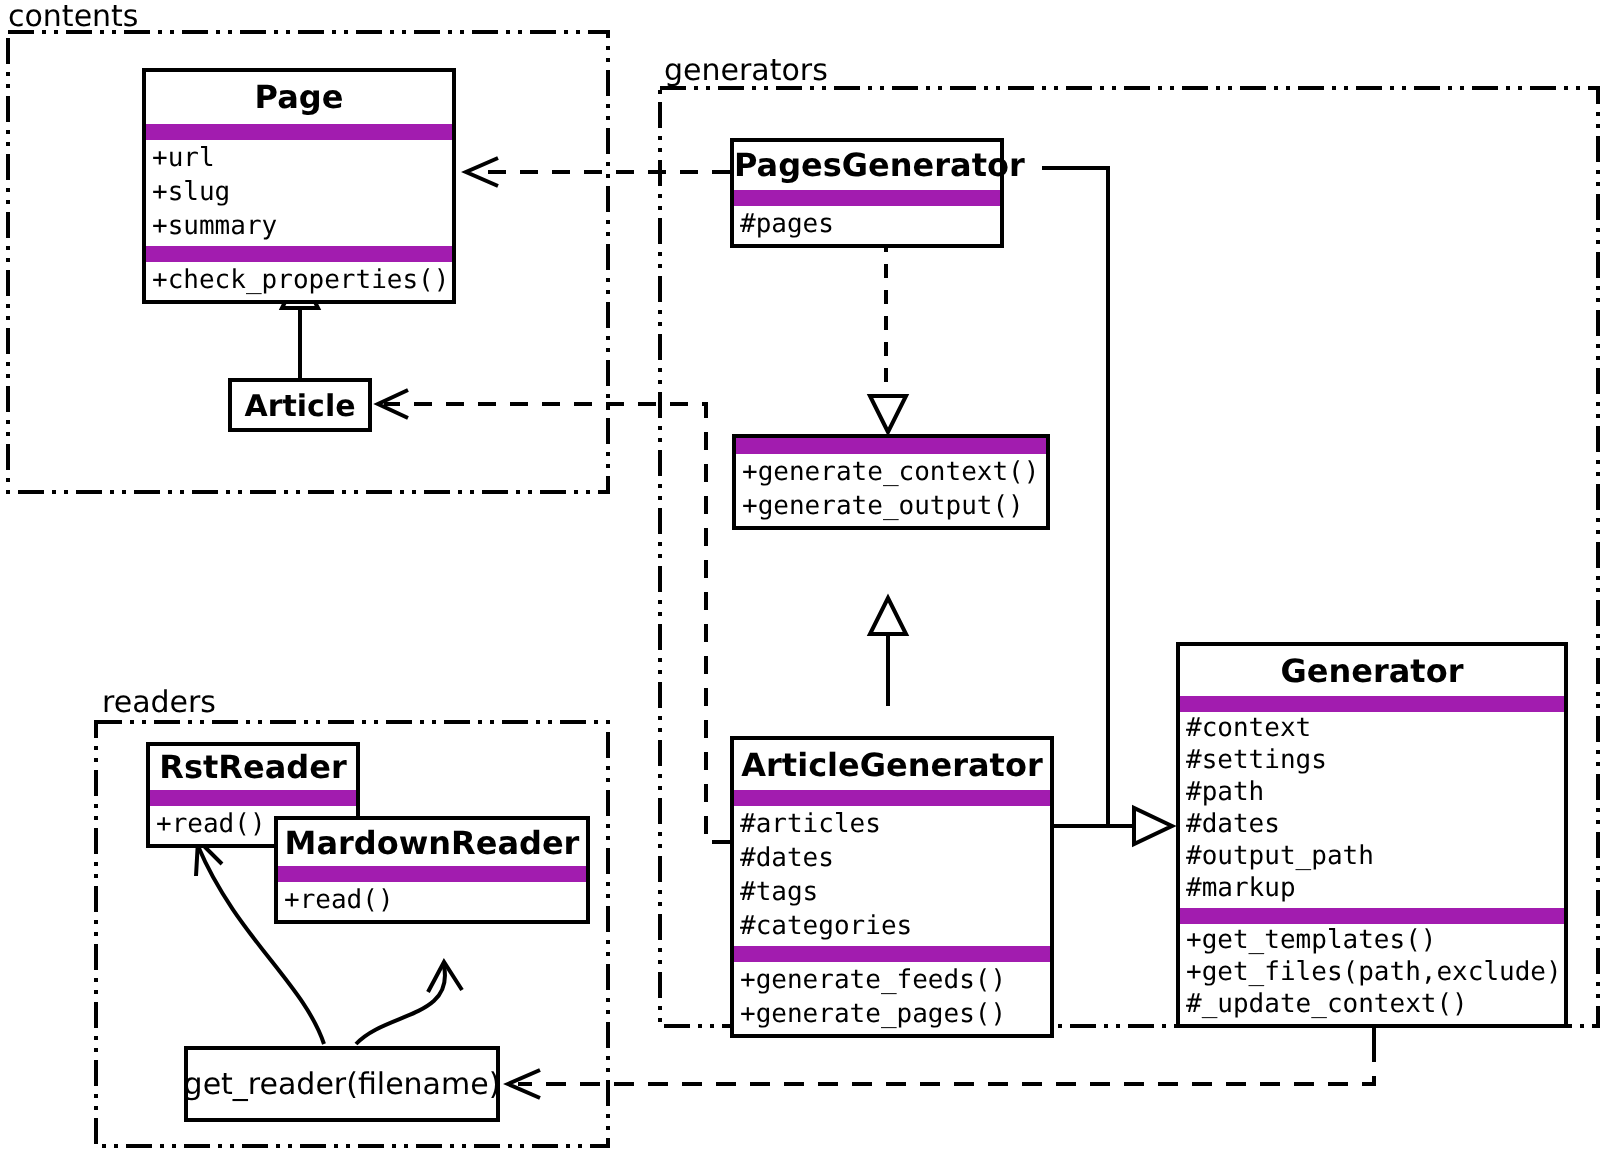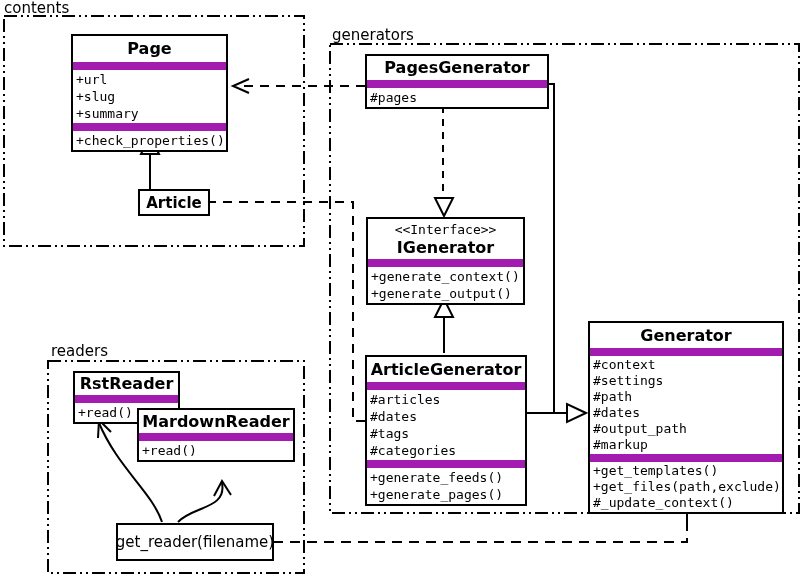--- a/index.html
+++ b/index.html
@@ -27,21 +27,21 @@
   }
   .uml-sec{border-top:8px solid #a21caf;padding:1px 3px;}
   .uml-row{
     font-family:"DejaVu Sans Mono","Liberation Mono",monospace;
     font-size:13px;line-height:17px;white-space:pre;
   }
   .uml-row.tight{line-height:16px;}
   .plain-box{
     position:absolute;z-index:2;border:2px solid #000;background:#fff;
     box-sizing:border-box;display:flex;align-items:center;justify-content:center;
-    font-size:15px;white-space:nowrap;margin-left:24px;
+    font-size:15px;white-space:nowrap;
   }
 </style>
 </head>
 <body>
 
 <svg class="wires" width="803" height="579" viewBox="0 0 803 579">
 
   <rect x="4" y="16" width="300" height="230" fill="none" stroke="#000" stroke-width="2" stroke-dasharray="13 4 2 4 2 4"></rect>
   <rect x="330" y="44" width="469" height="469" fill="none" stroke="#000" stroke-width="2" stroke-dasharray="13 4 2 4 2 4"></rect>
   <rect x="48" y="361" width="256" height="212" fill="none" stroke="#000" stroke-width="2" stroke-dasharray="13 4 2 4 2 4"></rect>
@@ -89,39 +89,35 @@
   </div>
   <div class="uml-sec">
     <div class="uml-row">+check_properties()</div>
   </div>
 </div>
 
 <div class="plain-box" style="left:114px;top:189px;width:72px;height:27px;font-weight:bold;font-size:15px;">
   <span>Article</span>
 </div>
 
-<div class="uml-class" style="left:365px;top:54px;width:184px;">
+<div class="uml-class" style="left:365px;top:69px;width:137px;">
   <div class="uml-title" style="line-height:24px;">PagesGenerator</div>
   <div class="uml-sec">
     <div class="uml-row">#pages</div>
   </div>
 </div>
 
 <div class="uml-class" style="left:366px;top:217px;width:159px;">
-  <div>
-    <div class="uml-stereo">&lt;&lt;Interface&gt;&gt;</div>
-    <div class="uml-title" style="line-height:22px;">IGenerator</div>
-  </div>
   <div class="uml-sec">
     <div class="uml-row">+generate_context()</div>
     <div class="uml-row">+generate_output()</div>
   </div>
 </div>
 
-<div class="uml-class" style="left:365px;top:355px;width:162px;">
+<div class="uml-class" style="left:365px;top:368px;width:162px;">
   <div class="uml-title" style="line-height:25px;">ArticleGenerator</div>
   <div class="uml-sec">
     <div class="uml-row">#articles</div>
     <div class="uml-row">#dates</div>
     <div class="uml-row">#tags</div>
     <div class="uml-row">#categories</div>
   </div>
   <div class="uml-sec">
     <div class="uml-row">+generate_feeds()</div>
     <div class="uml-row">+generate_pages()</div>

